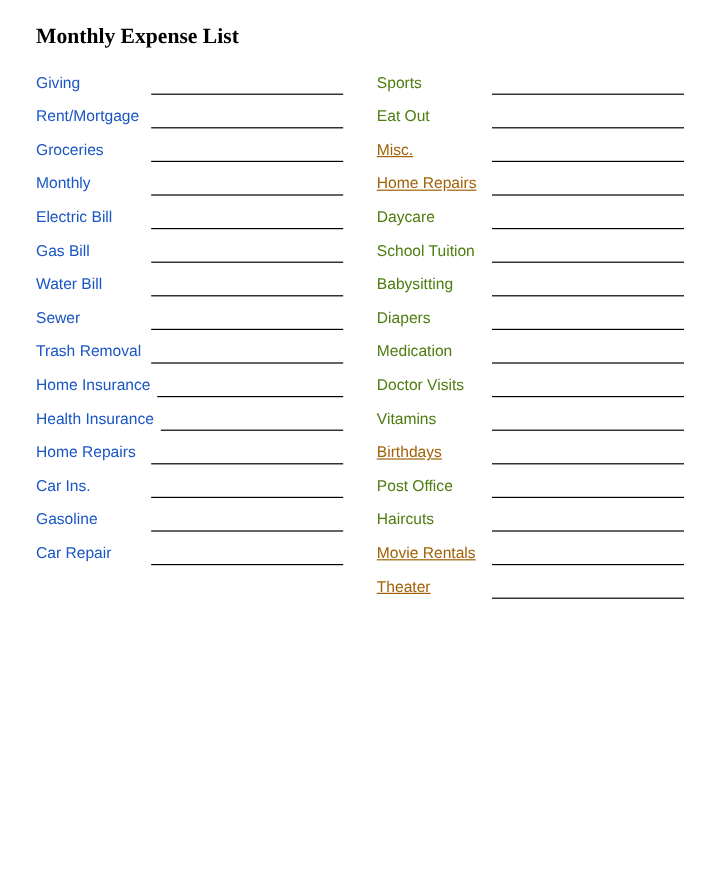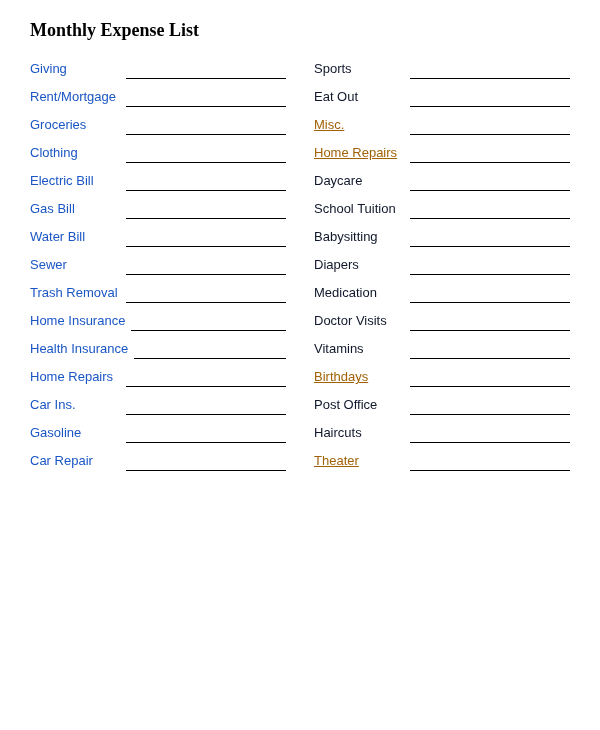--- a/index.html
+++ b/index.html
@@ -45,21 +45,21 @@
       padding-bottom: 2px;
     }
     .expense-line {
       flex: 1;
       border-bottom: 1.5px solid #000;
       height: 18px;
       min-width: 60px;
     }
     .color-blue { color: #1a56c4; }
     .color-orange { color: #a16207; text-decoration: underline; }
-    .color-black { color: #0f172a; }
+    .color-black { color: #4d7c0f; }
   </style>
 </head>
 <body>
 
 <h1>Monthly Expense List</h1>
 
 <div class="expense-grid">
   <div class="column" id="left-col">
       <div class="expense-row">
         <span class="expense-label color-blue">Giving</span>
@@ -67,21 +67,21 @@
       </div>
       <div class="expense-row">
         <span class="expense-label color-blue">Rent/Mortgage</span>
         <div class="expense-line"></div>
       </div>
       <div class="expense-row">
         <span class="expense-label color-blue">Groceries</span>
         <div class="expense-line"></div>
       </div>
       <div class="expense-row">
-        <span class="expense-label color-blue">Clothing</span>
+        <span class="expense-label color-blue">Monthly</span>
         <div class="expense-line"></div>
       </div>
       <div class="expense-row">
         <span class="expense-label color-blue">Electric Bill</span>
         <div class="expense-line"></div>
       </div>
       <div class="expense-row">
         <span class="expense-label color-blue">Gas Bill</span>
         <div class="expense-line"></div>
       </div>
@@ -173,17 +173,21 @@
       </div>
       <div class="expense-row">
         <span class="expense-label color-black">Post Office</span>
         <div class="expense-line"></div>
       </div>
       <div class="expense-row">
         <span class="expense-label color-black">Haircuts</span>
         <div class="expense-line"></div>
       </div>
       <div class="expense-row">
+        <span class="expense-label color-orange">Movie Rentals</span>
+        <div class="expense-line"></div>
+      </div>
+      <div class="expense-row">
         <span class="expense-label color-orange">Theater</span>
         <div class="expense-line"></div>
       </div>
     </div>
 </div>
 
 </body></html>

